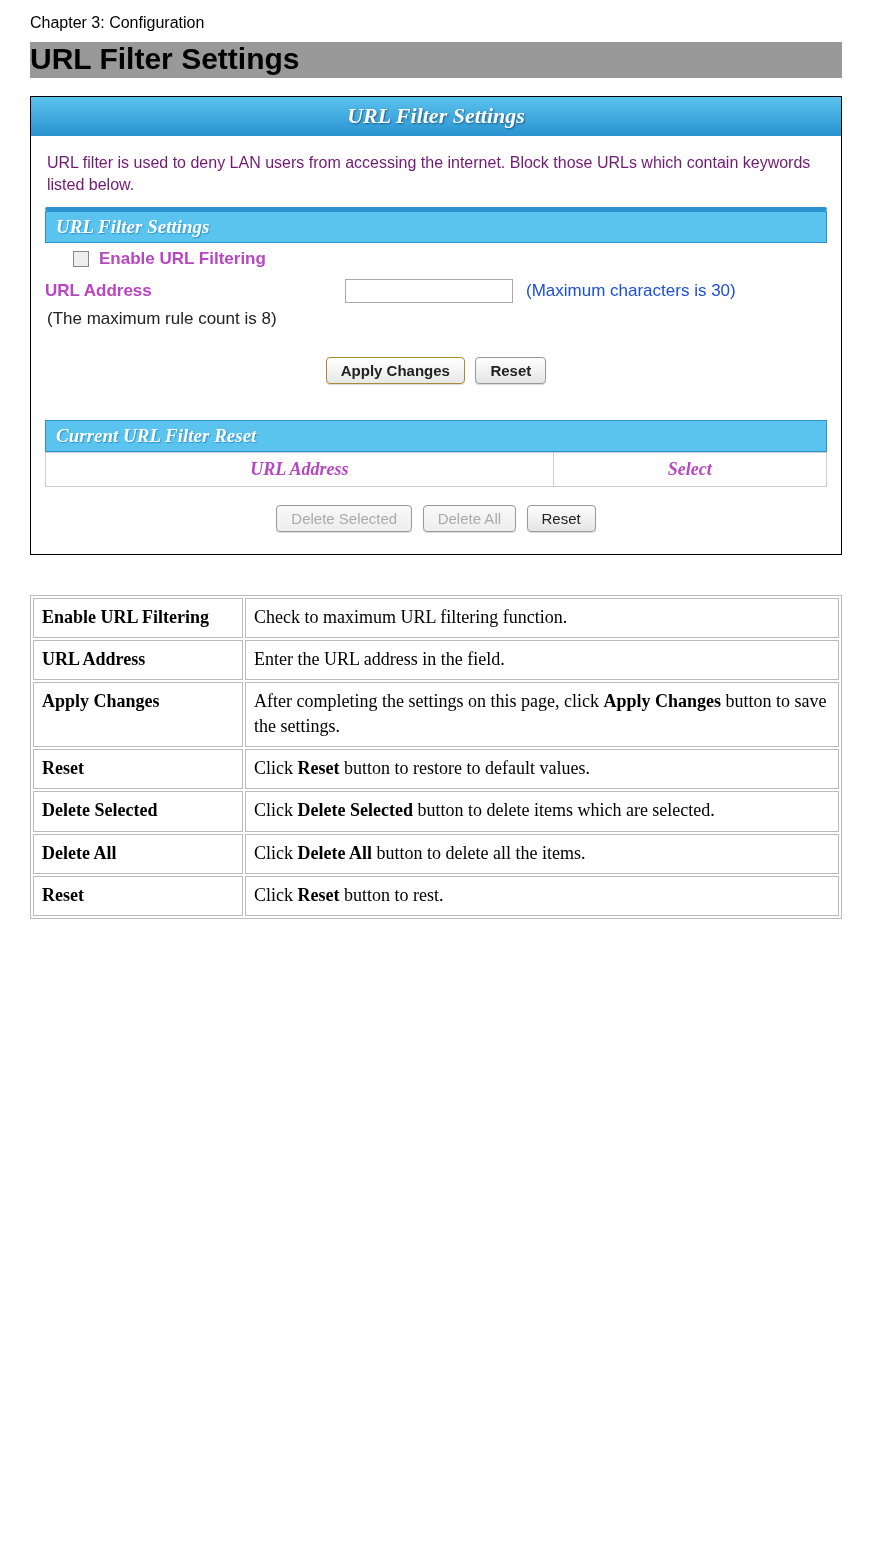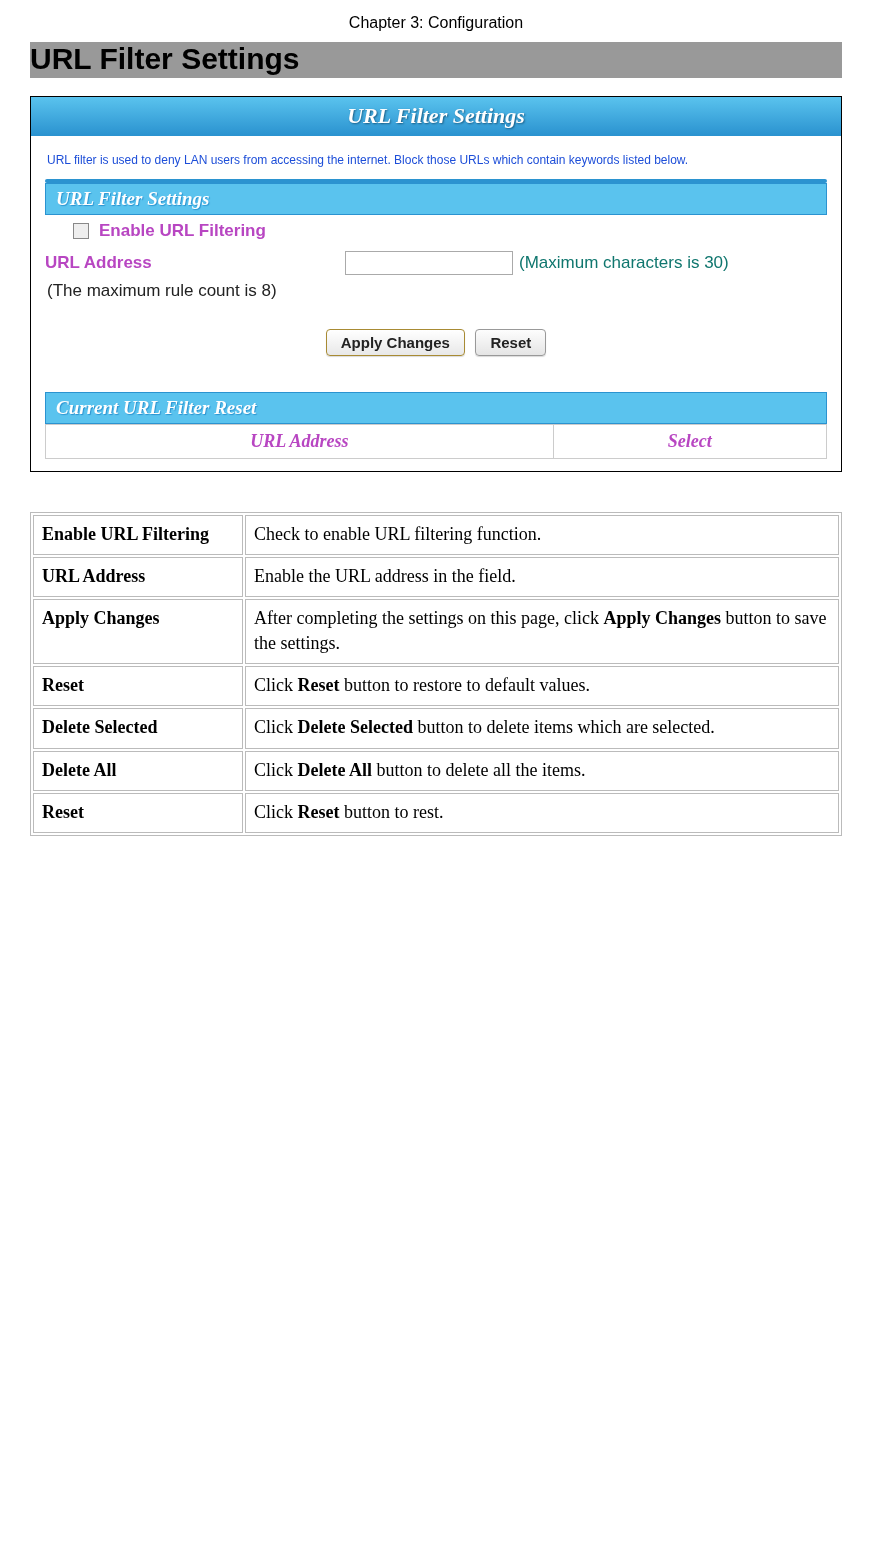--- a/index.html
+++ b/index.html
@@ -8,21 +8,21 @@
     padding: 0;
     font-family: Arial, Helvetica, sans-serif;
     background: #fff;
     color: #000;
     width: 872px;
   }
   .page {
     padding: 10px 30px 30px 30px;
   }
   .chapter-header {
-    text-align: center;
+    text-align: left;
     font-size: 16px;
     padding: 4px 0 10px 0;
   }
   .main-title-bar {
     background: #999;
     padding: 0 4px 2px 0;
     margin-bottom: 18px;
   }
   .main-title-bar h1 {
     margin: 0;
@@ -43,22 +43,22 @@
     font-style: italic;
     font-weight: bold;
     font-size: 22px;
     text-align: center;
     padding: 6px 0;
     text-shadow: 1px 1px 2px #1a5d85;
     border-bottom: 1px solid #2b93d0;
   }
   .ss-body { padding: 10px 14px 12px 14px; }
   .ss-intro {
-    color: #1d4ed8;
-    font-size: 12px;
+    color: #701a75;
+    font-size: 16px;
     line-height: 1.4;
     margin: 6px 2px 10px 2px;
   }
   .ss-hr {
     height: 4px;
     background: #2b93d0;
     border-radius: 2px;
     margin: 6px 0 0 0;
   }
   .ss-section-head {
@@ -99,21 +99,21 @@
   }
   .ss-input {
     width: 168px;
     height: 24px;
     border: 1px solid #aaa;
     background: #fff;
     display: inline-block;
     vertical-align: middle;
     margin-right: 6px;
   }
-  .maxchars { color: #0f766e; }
+  .maxchars { color: #1d4ed8; margin-left: 7px; }
   .maxrule { color: #222; margin: 6px 2px 12px 2px; font-size: 17px; }
   .btn-row {
     text-align: center;
     margin: 28px 0 36px 0;
     font-weight: bold;
   }
   .ui-btn {
     display: inline-block;
     border: 1px solid #999;
     border-radius: 4px;
@@ -222,32 +222,37 @@
       <div class="ss-section-head">Current URL Filter Reset</div>
       <table class="ss-table">
         <tbody>
             <tr>
           <th class="col-url">URL Address</th>
           <th class="col-sel">Select</th>
         </tr>
       </tbody>
         </table>
 
+      <div class="btn-row2">
+        <span class="ui-btn disabled">Delete Selected</span>
+        <span class="ui-btn disabled">Delete All</span>
+        <span class="ui-btn">Reset</span>
+      </div>
     </div>
   </div>
 
   <table class="desc-table">
     <tbody id="desc-body">
         <tr>
           <td class="term">Enable URL Filtering</td>
-          <td>Check to enable URL filtering function.</td>
+          <td>Check to maximum URL filtering function.</td>
         </tr>
         <tr>
           <td class="term">URL Address</td>
-          <td>Enable the URL address in the field.</td>
+          <td>Enter the URL address in the field.</td>
         </tr>
         <tr>
           <td class="term">Apply Changes</td>
           <td>After completing the settings on this page, click <span class="desc-strong">Apply Changes</span> button to save the settings.</td>
         </tr>
         <tr>
           <td class="term">Reset</td>
           <td>Click <span class="desc-strong">Reset</span> button to restore to default values.</td>
         </tr>
         <tr>

